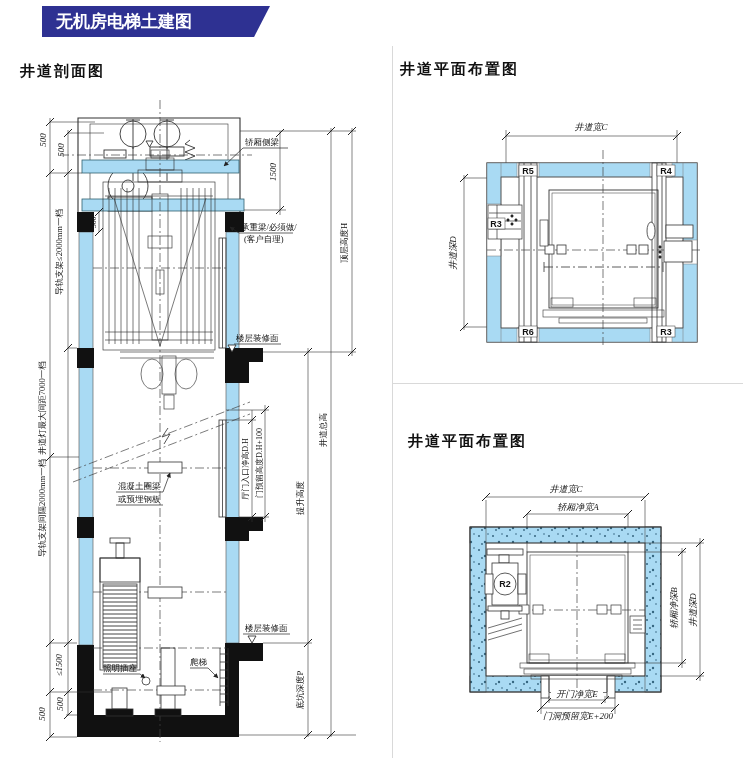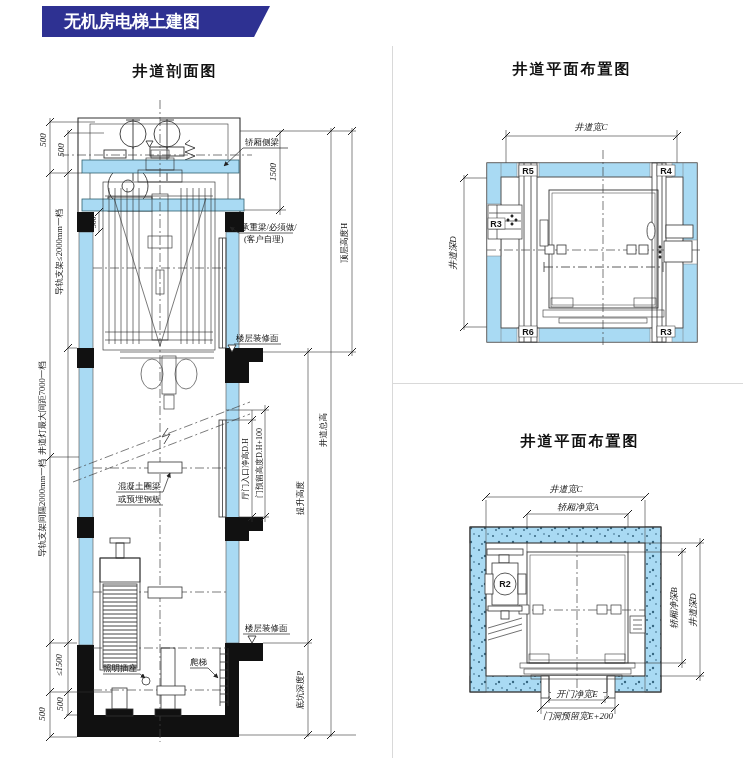--- a/index.html
+++ b/index.html
@@ -4,25 +4,25 @@
 <style>
   html,body{margin:0;padding:0;}
   body{
     width:744px;height:760px;position:relative;background:#ffffff;
     font-family:"Liberation Serif", serif;overflow:hidden;
   }
   .banner{
     position:absolute;left:42px;top:6px;width:228px;height:31px;
     background:#2e3192;color:#fff;
     font-family:"Liberation Sans", sans-serif;font-weight:bold;font-size:17px;
-    line-height:31px;padding-left:22px;box-sizing:border-box;
+    line-height:31px;padding-left:14px;box-sizing:border-box;
     clip-path:polygon(0 0,100% 0,93% 100%,0 100%);
   }
   .ptitle{
-    position:absolute;text-align:center;font-weight:bold;font-size:15px;color:#111;
+    position:absolute;font-weight:bold;font-size:15px;color:#111;
     letter-spacing:2px;
   }
   .div-v{position:absolute;left:392px;top:46px;width:1px;height:712px;background:#d9d9d9;}
   .div-h{position:absolute;left:392px;top:383px;width:351px;height:1px;background:#d9d9d9;}
   svg{position:absolute;}
   svg text{font-family:"Liberation Serif", serif;fill:#141414;}
   .dim{font-style:italic;}
   .rlab{font-family:"Liberation Sans", sans-serif;font-weight:bold;}
 </style>
 </head>

